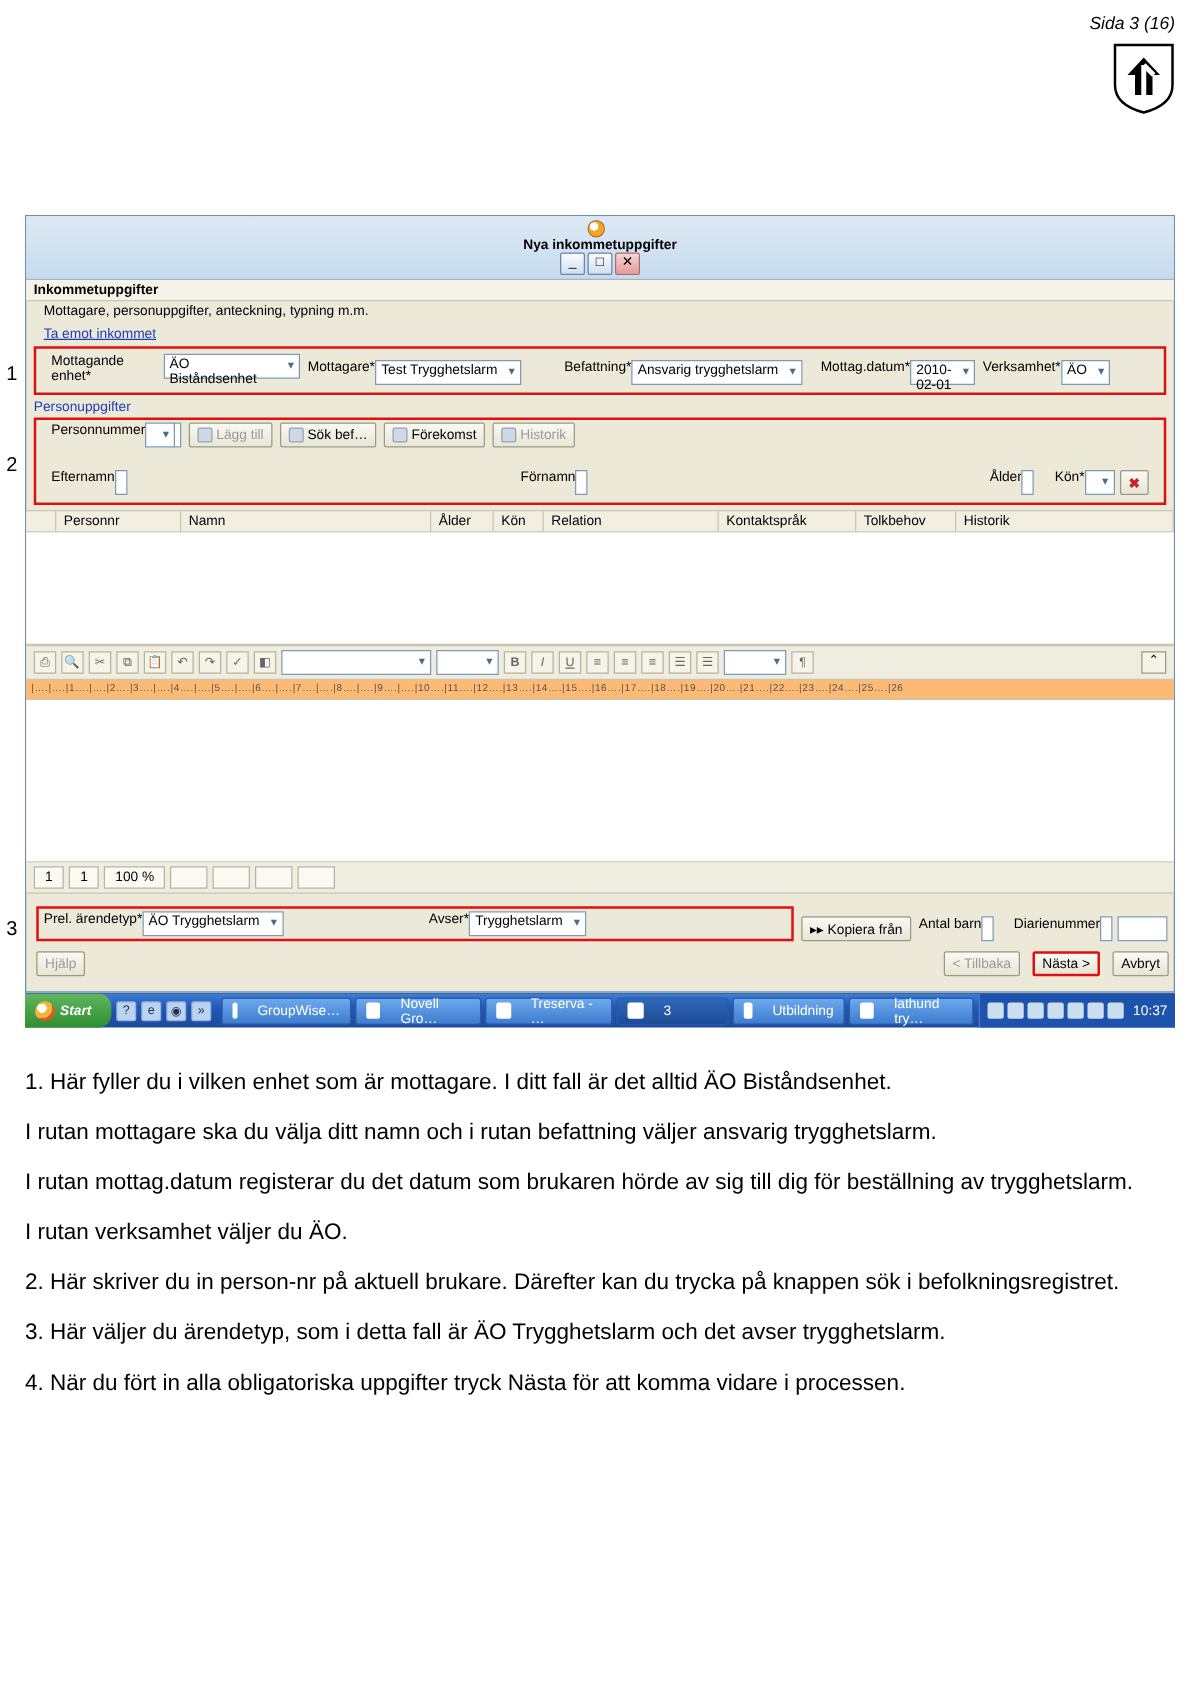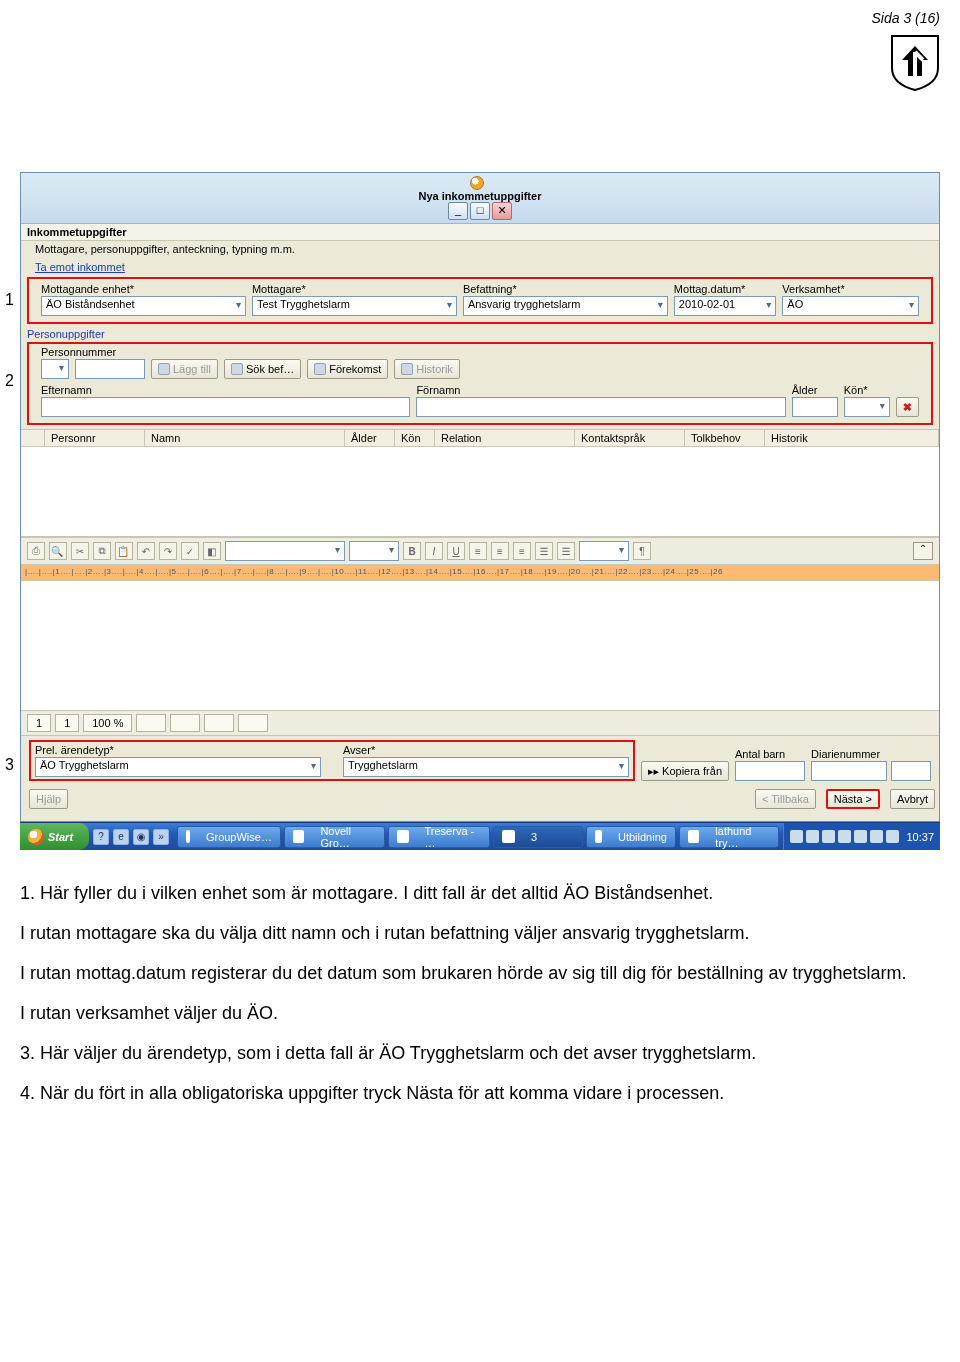--- a/index.html
+++ b/index.html
@@ -77,21 +77,21 @@
   .redbox { border: 2px solid #d11; padding: 2px 4px; }
   .annot {
     position: absolute;
     left: -16px;
     font-size: 16px;
     color: #000;
   }
 
   .form-row { display: flex; gap: 6px; align-items: flex-end; padding: 2px 8px 4px 8px; }
   .form-row.tight { padding-top:0; }
-  .fcol { display: flex; flex-direction: column; }
+  .fcol { display: flex; flex-direction: row; }
   .flabel { font-size: 11px; margin-bottom: 1px; }
   .input, .select {
     border: 1px solid #7b9ab5;
     background: #fff;
     height: 20px;
     padding: 1px 4px;
     font-size: 11px;
   }
   .select { position: relative; padding-right: 18px; }
   .select::after {
@@ -536,15 +536,16 @@
     <div class="ticon"></div>
     <span class="clock">10:37</span>
   </div>
 </div>
 
 <div class="body-text">
   <p>1. Här fyller du i vilken enhet som är mottagare. I ditt fall är det alltid ÄO Biståndsenhet.</p>
   <p>I rutan mottagare ska du välja ditt namn och i rutan befattning väljer ansvarig trygghetslarm.</p>
   <p>I rutan mottag.datum registerar du det datum som brukaren hörde av sig till dig för beställning av trygghetslarm.</p>
   <p>I rutan verksamhet väljer du ÄO.</p>
+  <p>2. Här skriver du in person-nr på aktuell brukare. Därefter kan du trycka på knappen sök i befolkningsregistret.</p>
   <p>3. Här väljer du ärendetyp, som i detta fall är ÄO Trygghetslarm och det avser trygghetslarm.</p>
   <p>4. När du fört in alla obligatoriska uppgifter tryck Nästa för att komma vidare i processen.</p>
 </div>
 
 </body></html>

